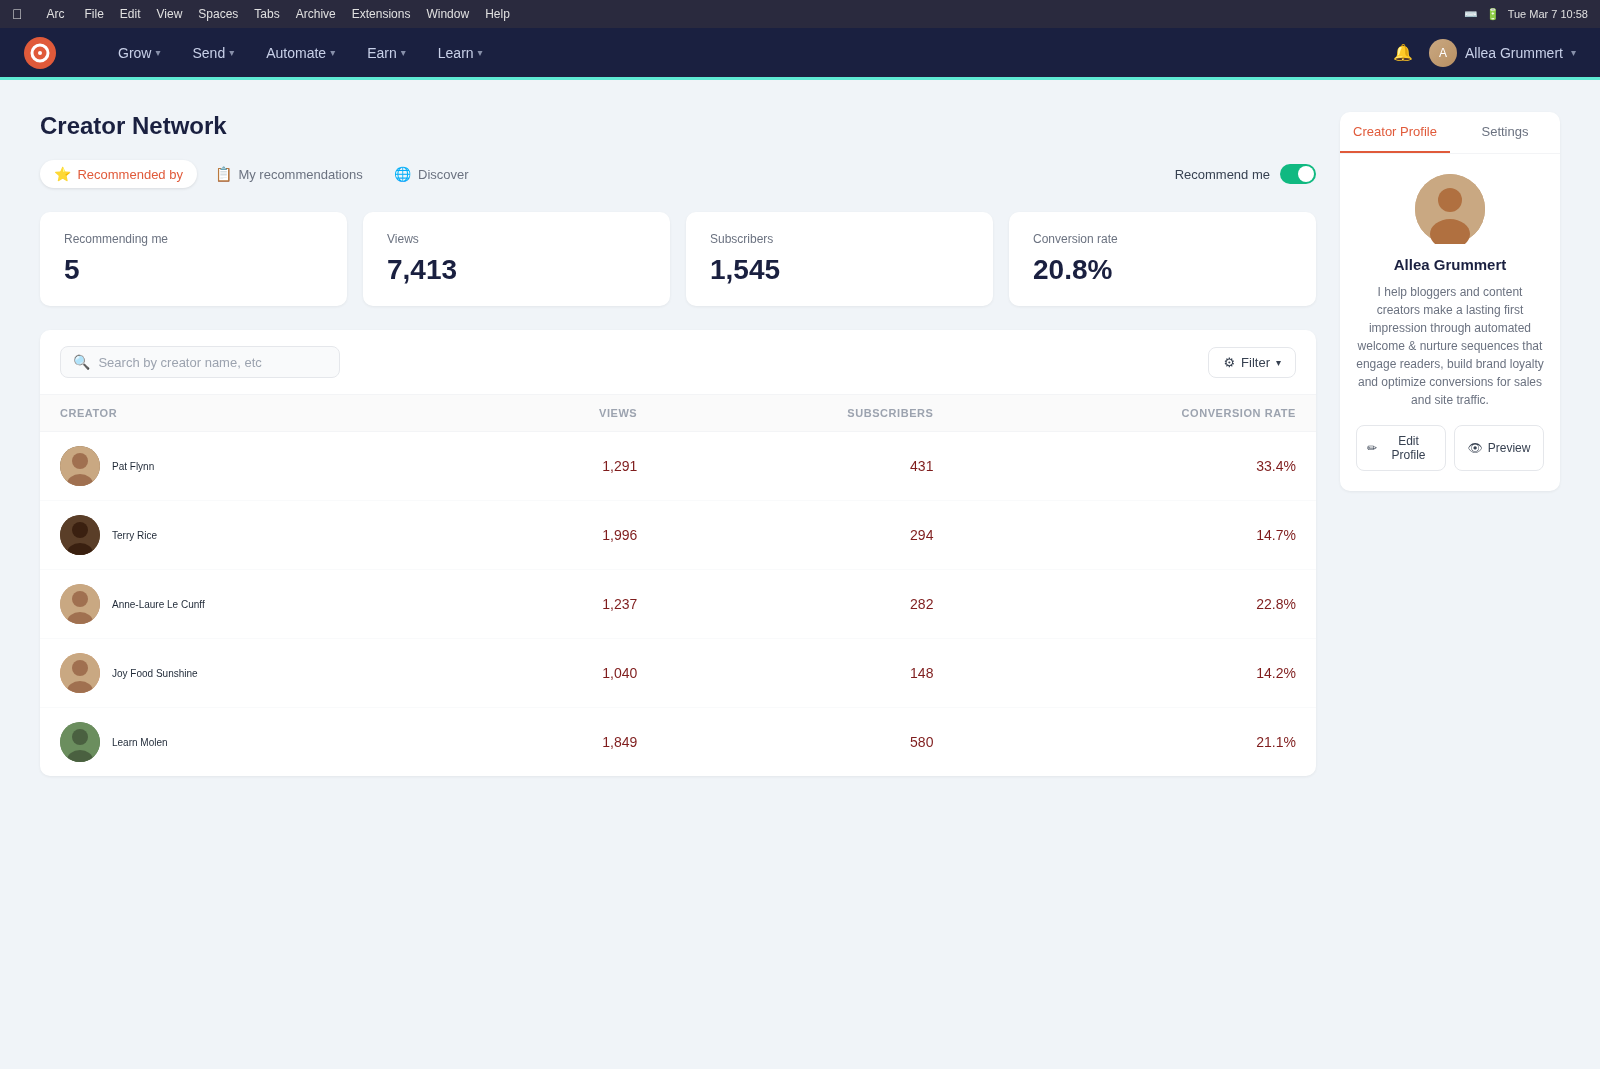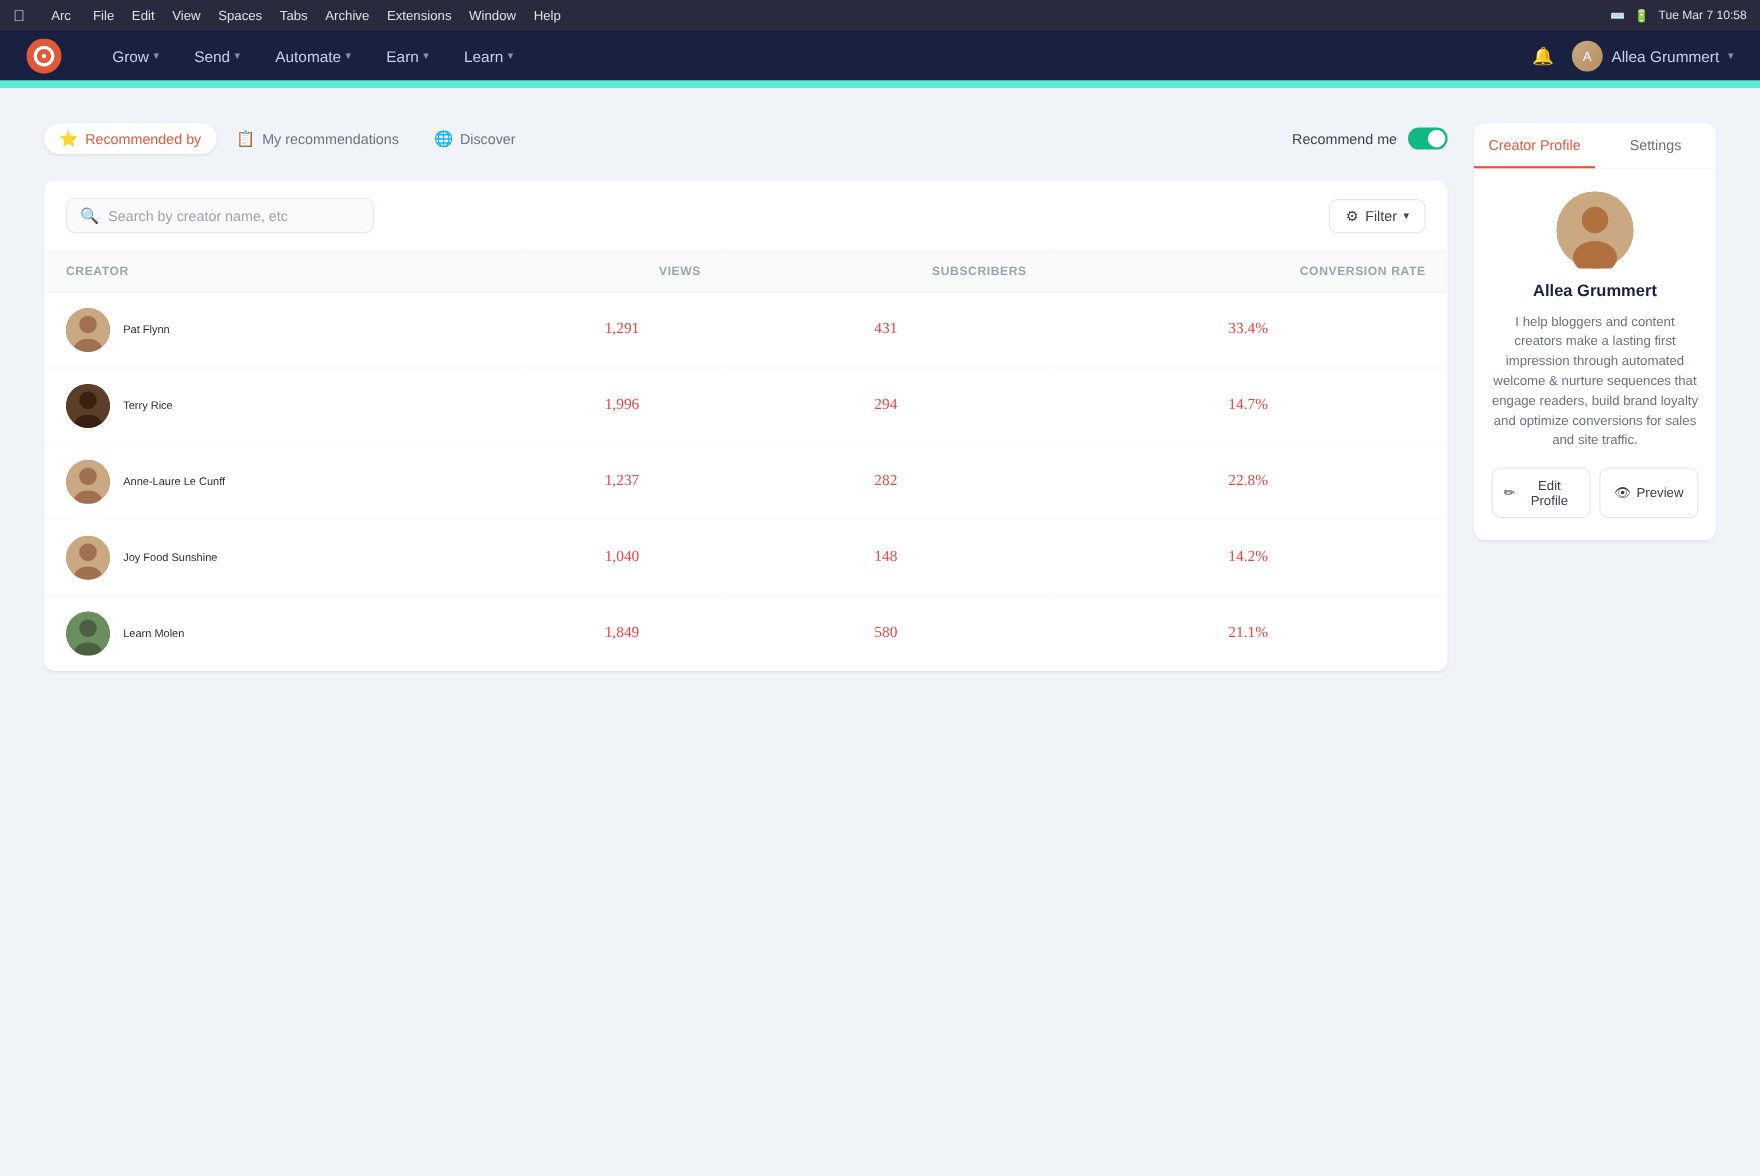--- a/index.html
+++ b/index.html
@@ -40,22 +40,22 @@
       overflow: hidden;
     }
 
     
     .app-navbar {
       background: #1a2040;
       height: 52px;
       display: flex;
       align-items: center;
       padding: 0 24px;
-      gap: 0;
-      border-bottom: 7px solid #5eead4;
+      gap: 16px;
+      border-bottom: 3px solid #5eead4;
       flex-shrink: 0;
     }
     .app-logo {
       width: 32px;
       height: 32px;
       margin-right: 32px;
       flex-shrink: 0;
     }
     .nav-items {
       display: flex;
@@ -252,21 +252,21 @@
       border-bottom: 1px solid #f3f4f6;
       background: #fafafa;
     }
     .data-table th.right { text-align: right; }
     .data-table td {
       padding: 14px 20px;
       font-size: 14px;
       color: #374151;
       border-bottom: 1px solid #f9fafb;
     }
-    .data-table td.right { text-align: center; color: #ef4444; font-family: Liberation Serif, serif; }
+    .data-table td.right { text-align: right; color: #7f1d1d; }
     .data-table tr:last-child td { border-bottom: none; }
 
     .creator-cell {
       display: flex;
       align-items: center;
       gap: 12px;
     }
     .creator-avatar {
       width: 40px; height: 40px;
       border-radius: 50%;
@@ -411,20 +411,21 @@
         <span>Allea Grummert</span>
         <span class="nav-chevron">▾</span>
       </div>
     </div>
   </div>
 
   <div class="main-content">
 
     <div class="content-left">
 
+      <h1 class="page-title">Creator Network</h1>
 
       <div class="sub-nav">
         <div class="sub-nav-tabs">
           <div class="sub-nav-tab active">
             <span class="tab-icon">⭐</span>
             <span>Recommended by</span>
           </div>
           <div class="sub-nav-tab">
             <span class="tab-icon">📋</span>
             <span>My recommendations</span>
@@ -436,20 +437,38 @@
         </div>
 
         <div class="recommend-toggle">
           <span>Recommend me</span>
           <div class="toggle-switch">
             <div class="toggle-knob"></div>
           </div>
         </div>
       </div>
 
+      <div class="stats-row">
+        <div class="stat-card">
+          <div class="stat-label">Recommending me</div>
+          <div class="stat-value">5</div>
+        </div>
+        <div class="stat-card">
+          <div class="stat-label">Views</div>
+          <div class="stat-value">7,413</div>
+        </div>
+        <div class="stat-card">
+          <div class="stat-label">Subscribers</div>
+          <div class="stat-value">1,545</div>
+        </div>
+        <div class="stat-card">
+          <div class="stat-label">Conversion rate</div>
+          <div class="stat-value">20.8%</div>
+        </div>
+      </div>
 
       <div class="table-area">
         <div class="table-toolbar">
           <div class="search-box">
             <span class="search-icon">🔍</span>
             <span style="color:#9ca3af;font-size:13px;">Search by creator name, etc</span>
           </div>
           <button class="filter-btn">
             <span>⚙</span>
             <span>Filter</span>

